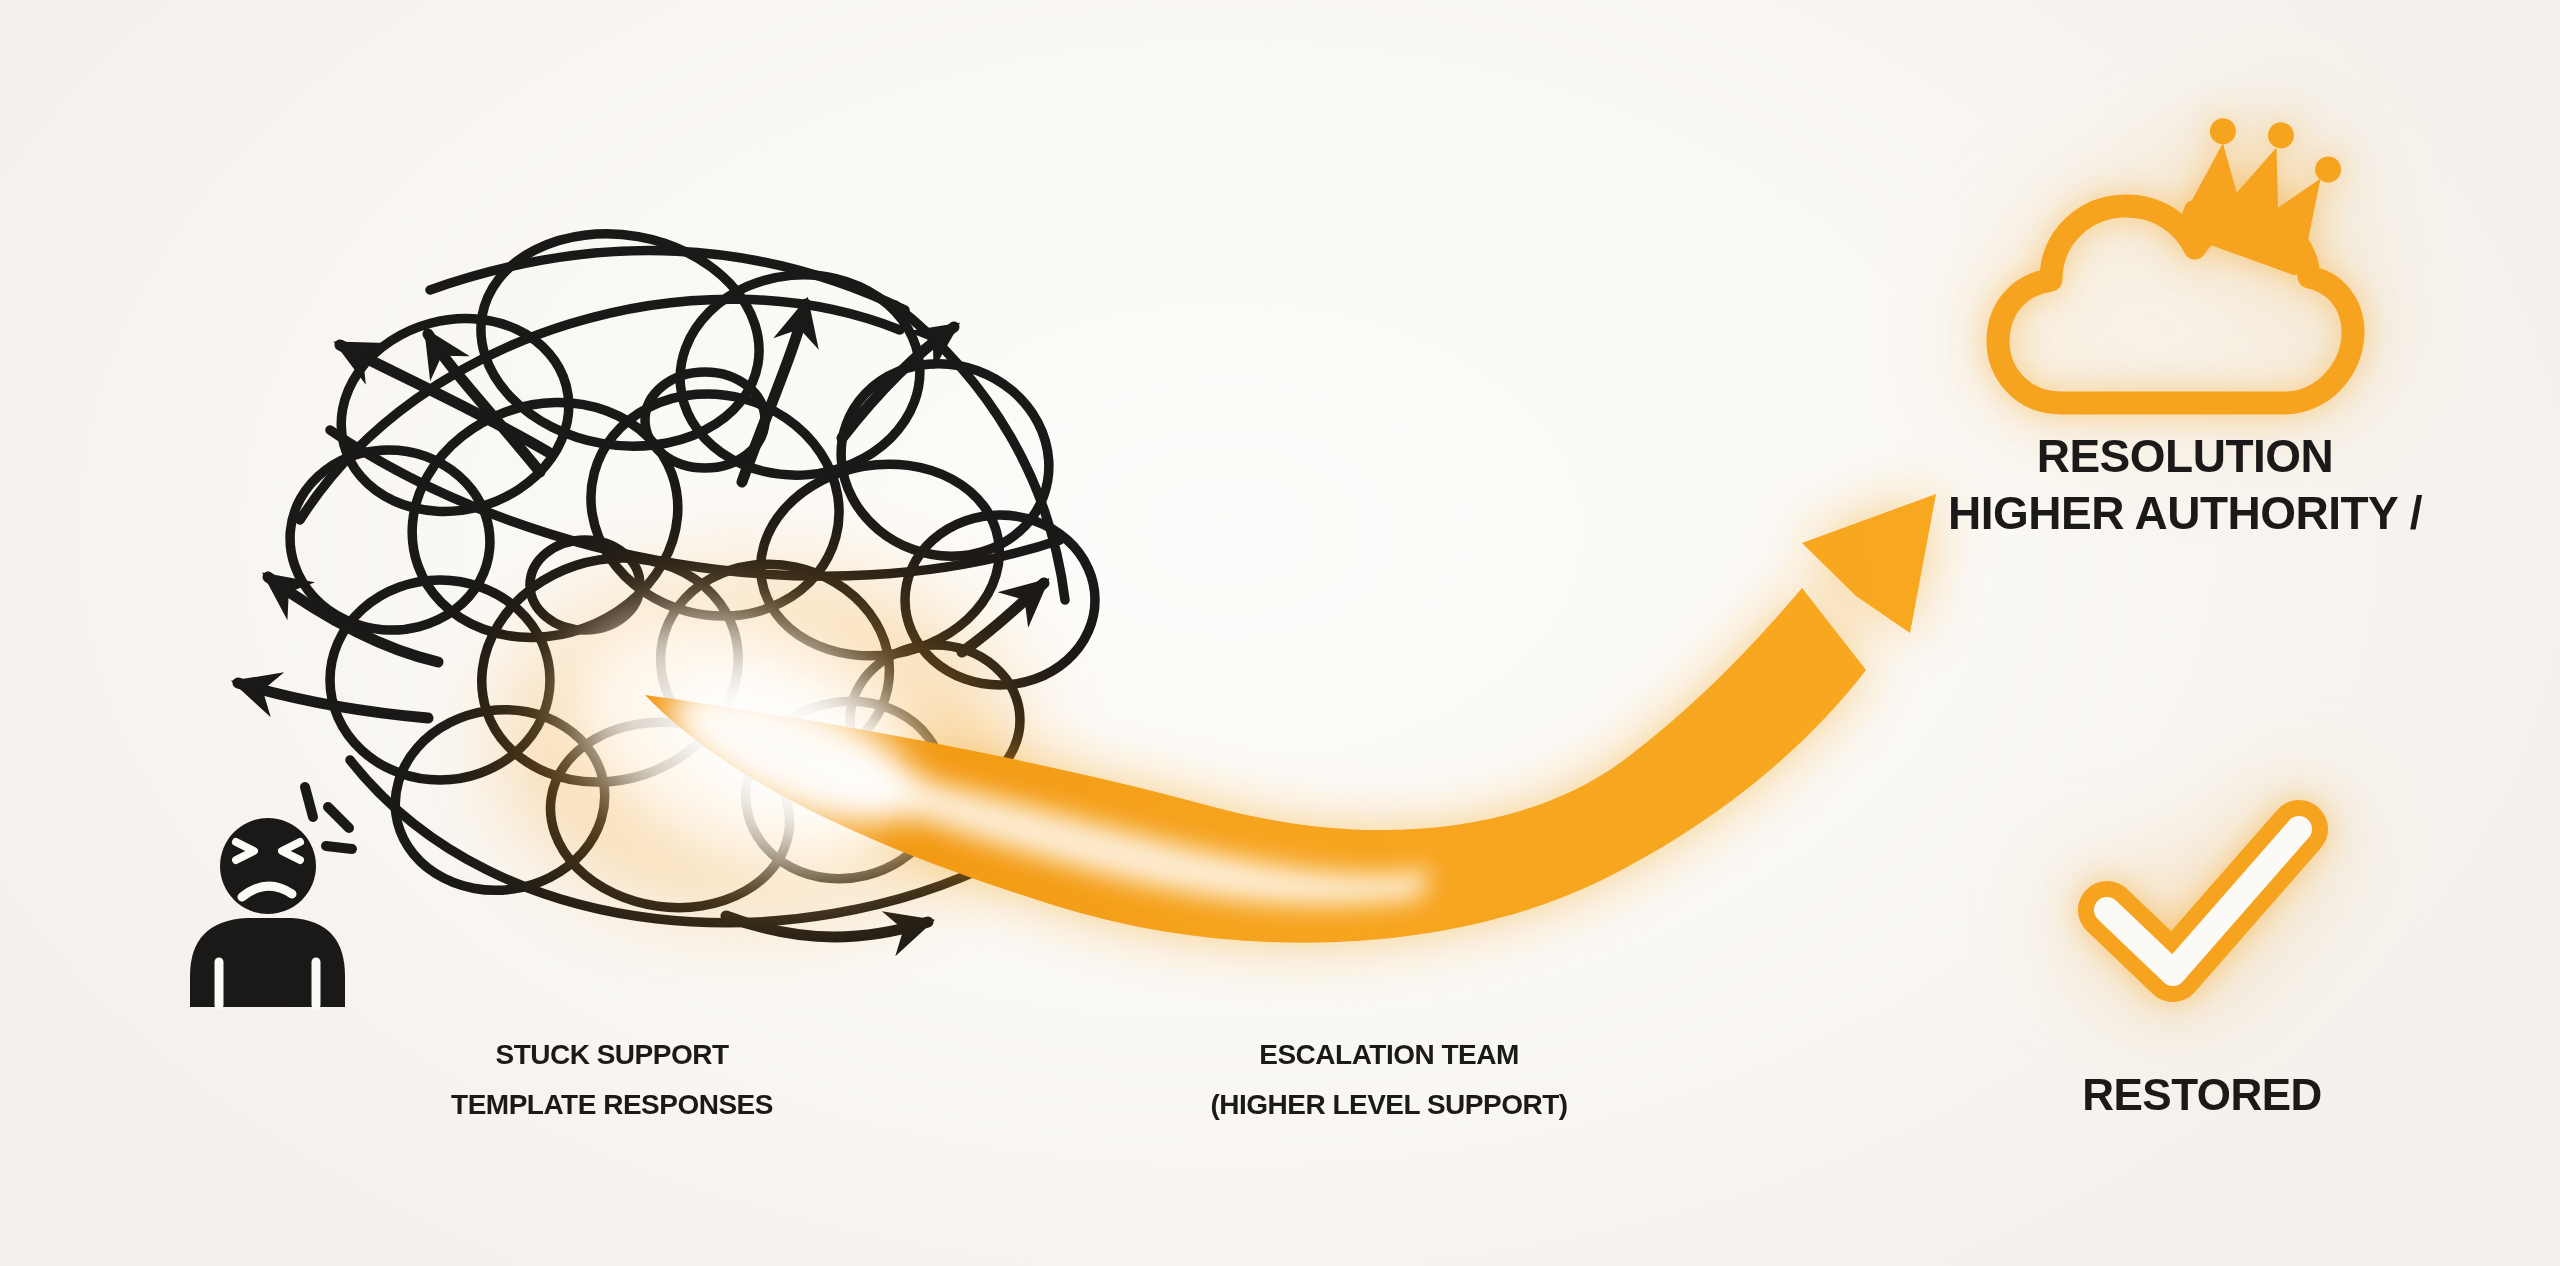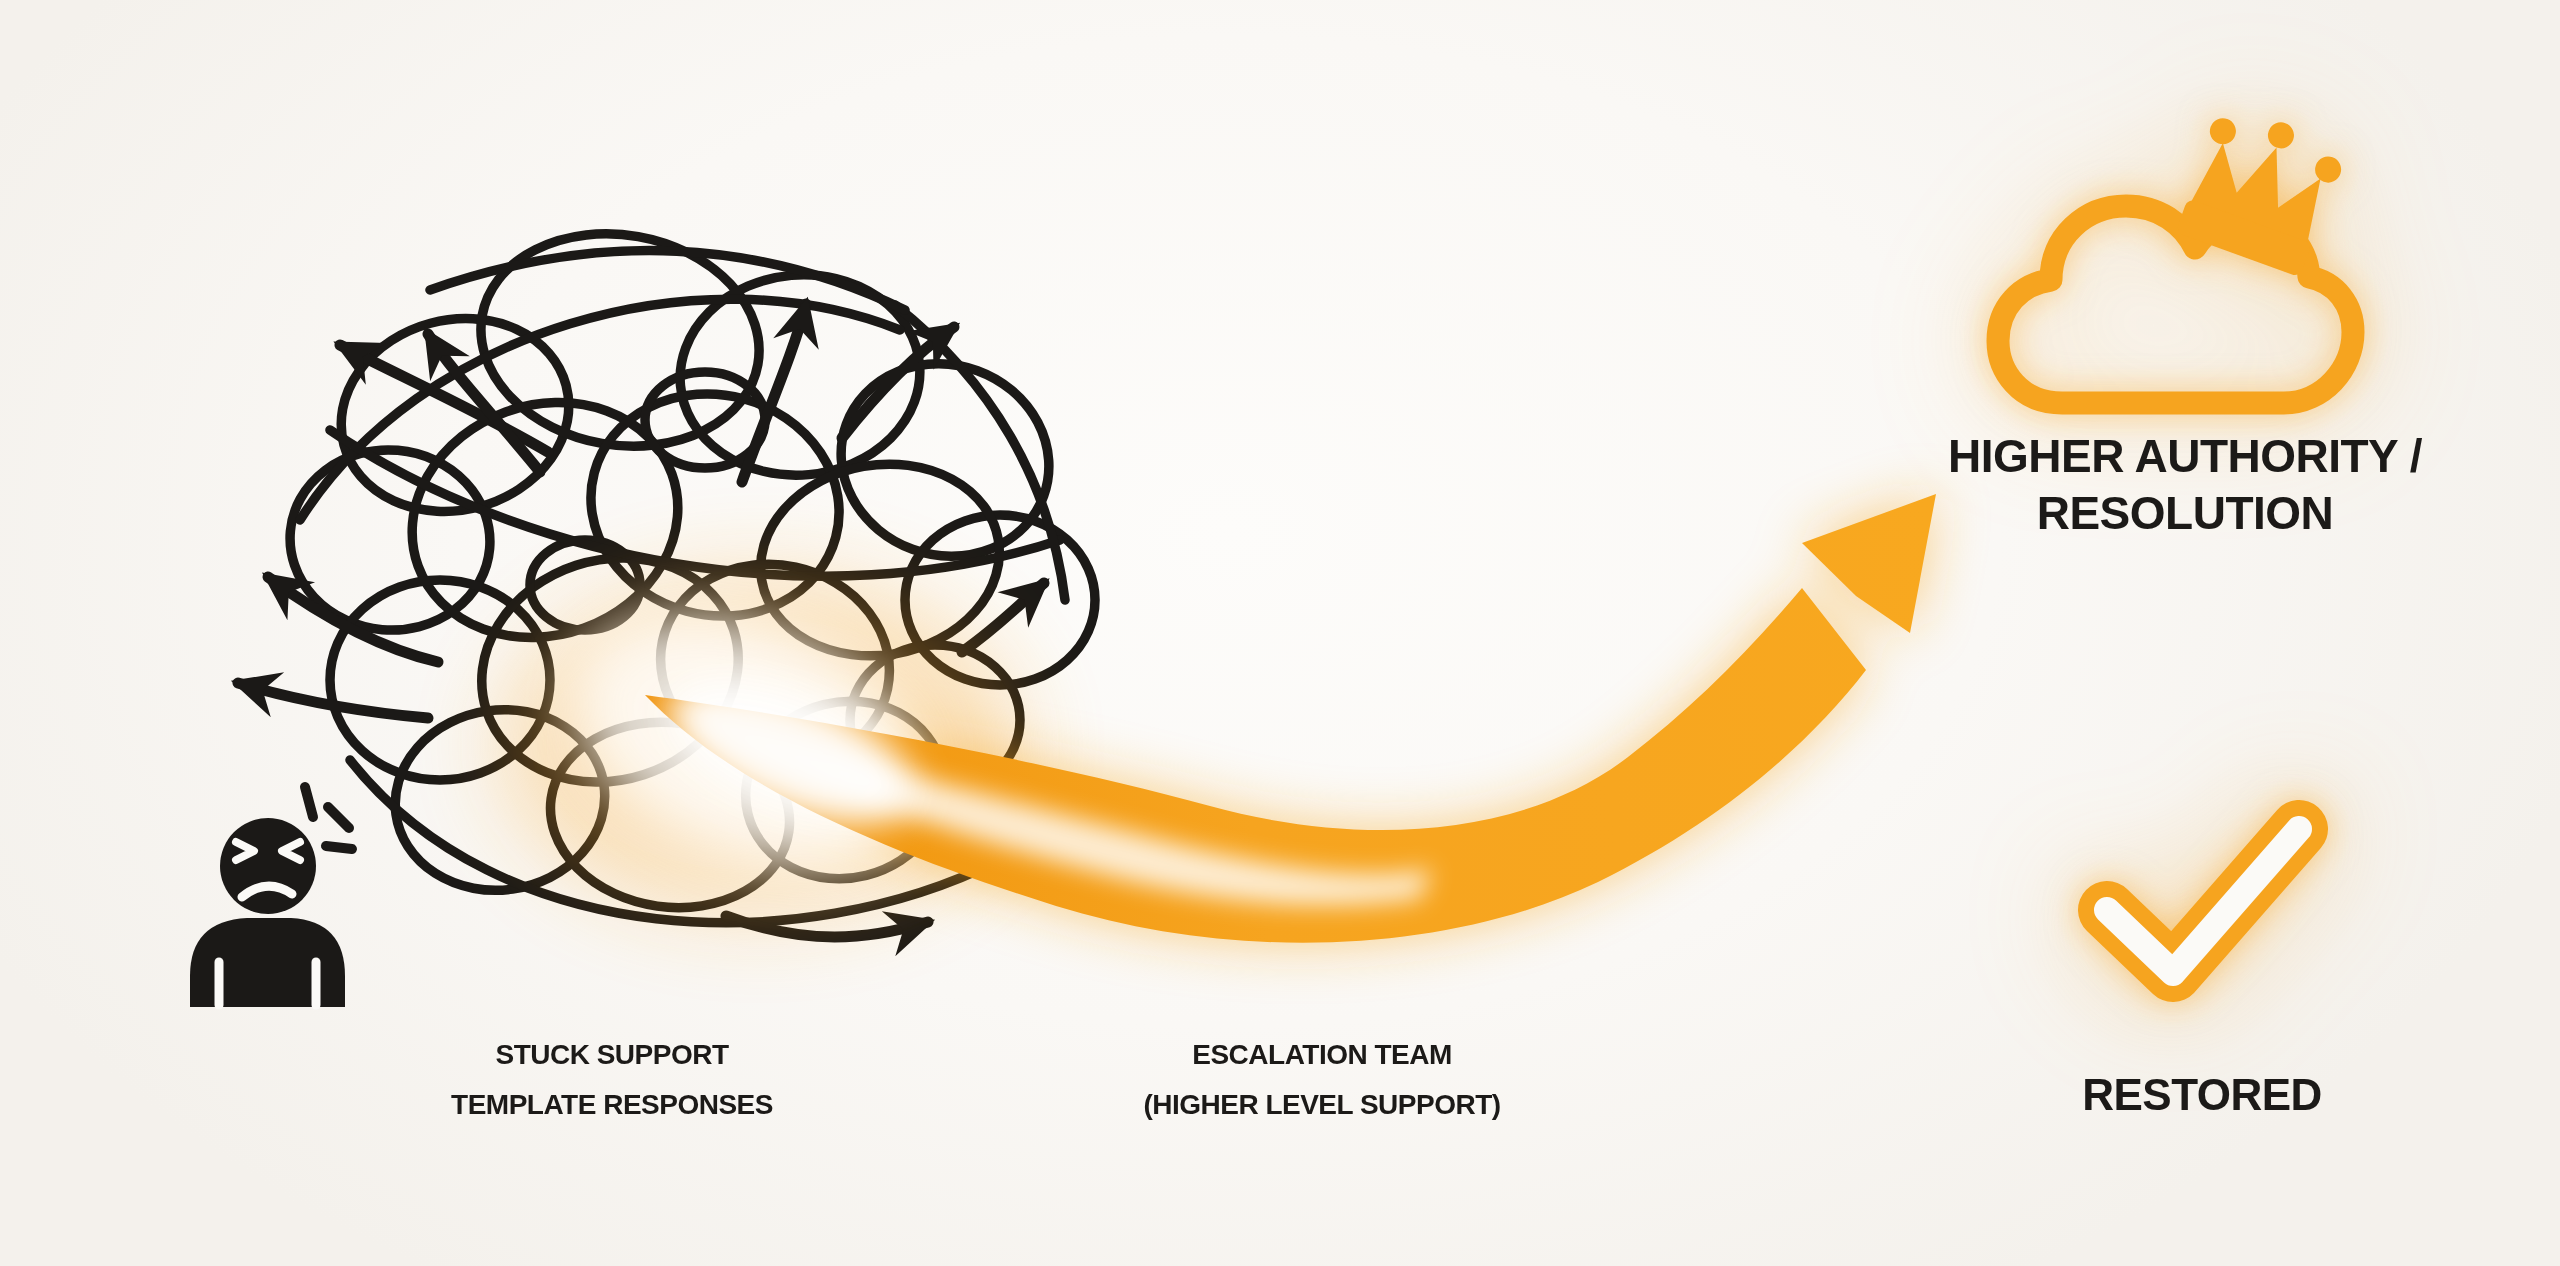--- a/index.html
+++ b/index.html
@@ -157,27 +157,27 @@
       <path d="M2107,910 L2173,973 L2299,829" fill="none" stroke="#F6A41F" stroke-width="58" stroke-linecap="round" stroke-linejoin="round"></path>
       <path d="M2107,910 L2173,973 L2299,829" fill="none" stroke="#FBFAF7" stroke-width="26" stroke-linecap="round" stroke-linejoin="round"></path>
     </g>
   </svg>
 
   <div class="label label-bottom" style="left:612px; top:1030px;">
     <span class="ln">STUCK SUPPORT</span>
     <span class="ln">TEMPLATE RESPONSES</span>
   </div>
 
-  <div class="label label-bottom" style="left:1322px; top:1030px;">
+  <div class="label label-bottom" style="left:1389px; top:1030px;">
     <span class="ln">ESCALATION TEAM</span>
     <span class="ln">(HIGHER LEVEL SUPPORT)</span>
   </div>
 
   <div class="label label-authority" style="left:2185px; top:428px;">
+    <span class="ln">RESOLUTION</span>
     <span class="ln">HIGHER AUTHORITY /</span>
-    <span class="ln">RESOLUTION</span>
   </div>
 
   <div class="label label-restored" style="left:2202px; top:1070px;">
     <span class="ln">RESTORED</span>
   </div>
 
 </div>
 
 </body></html>

